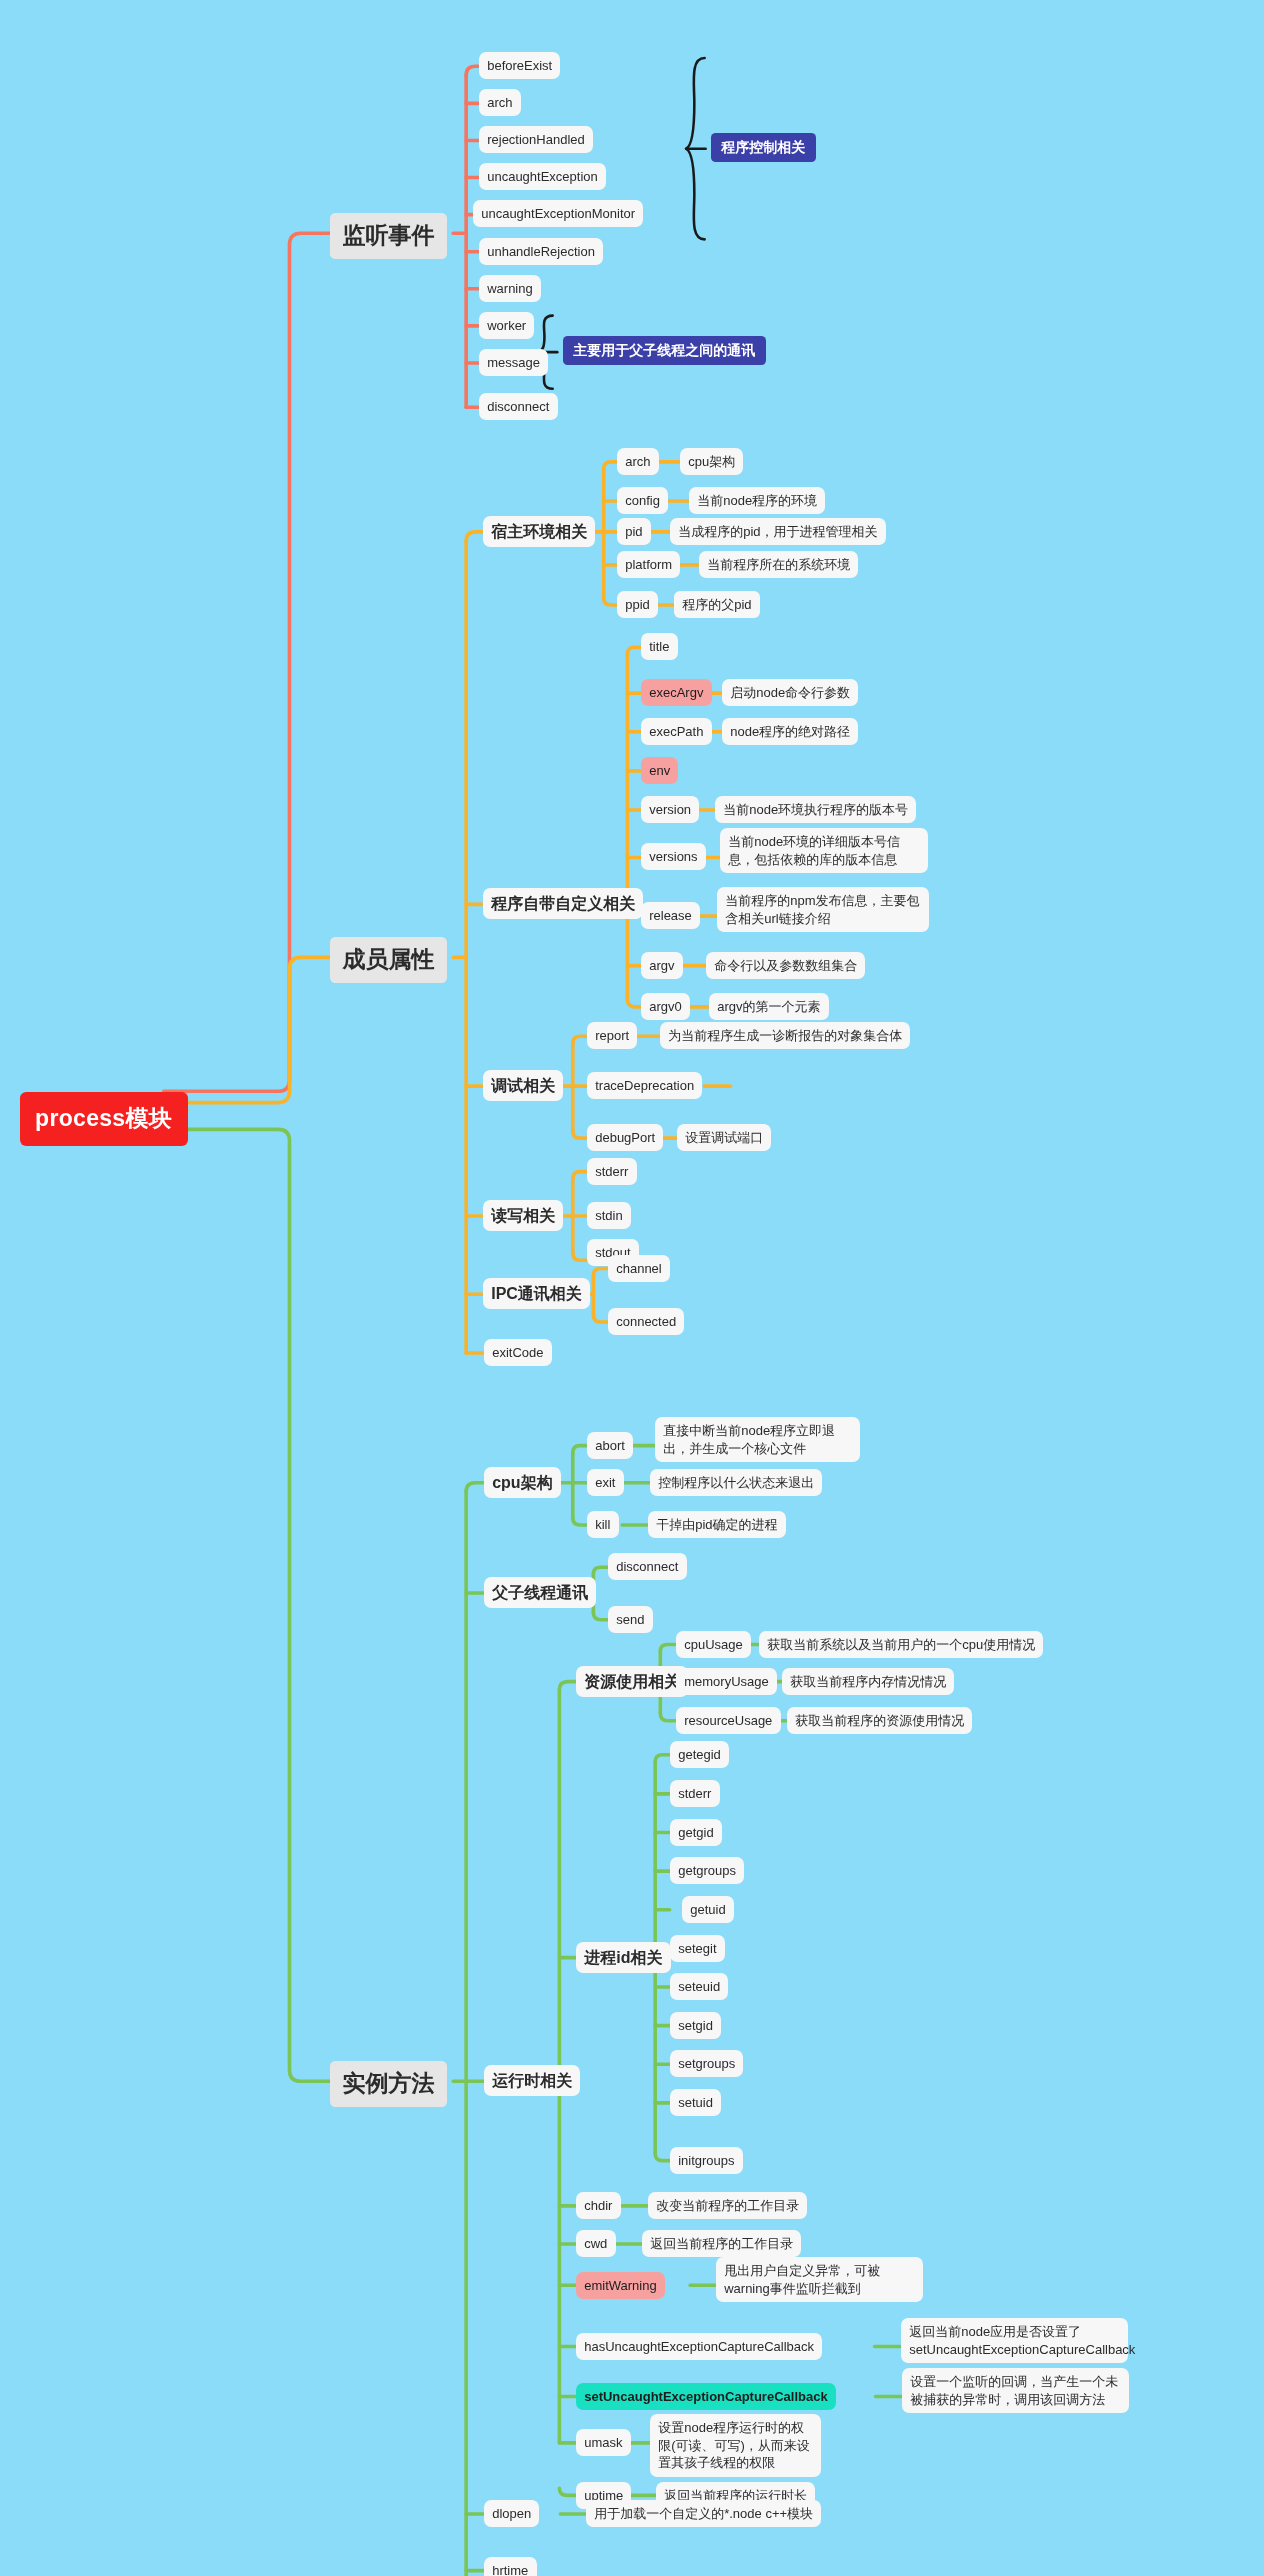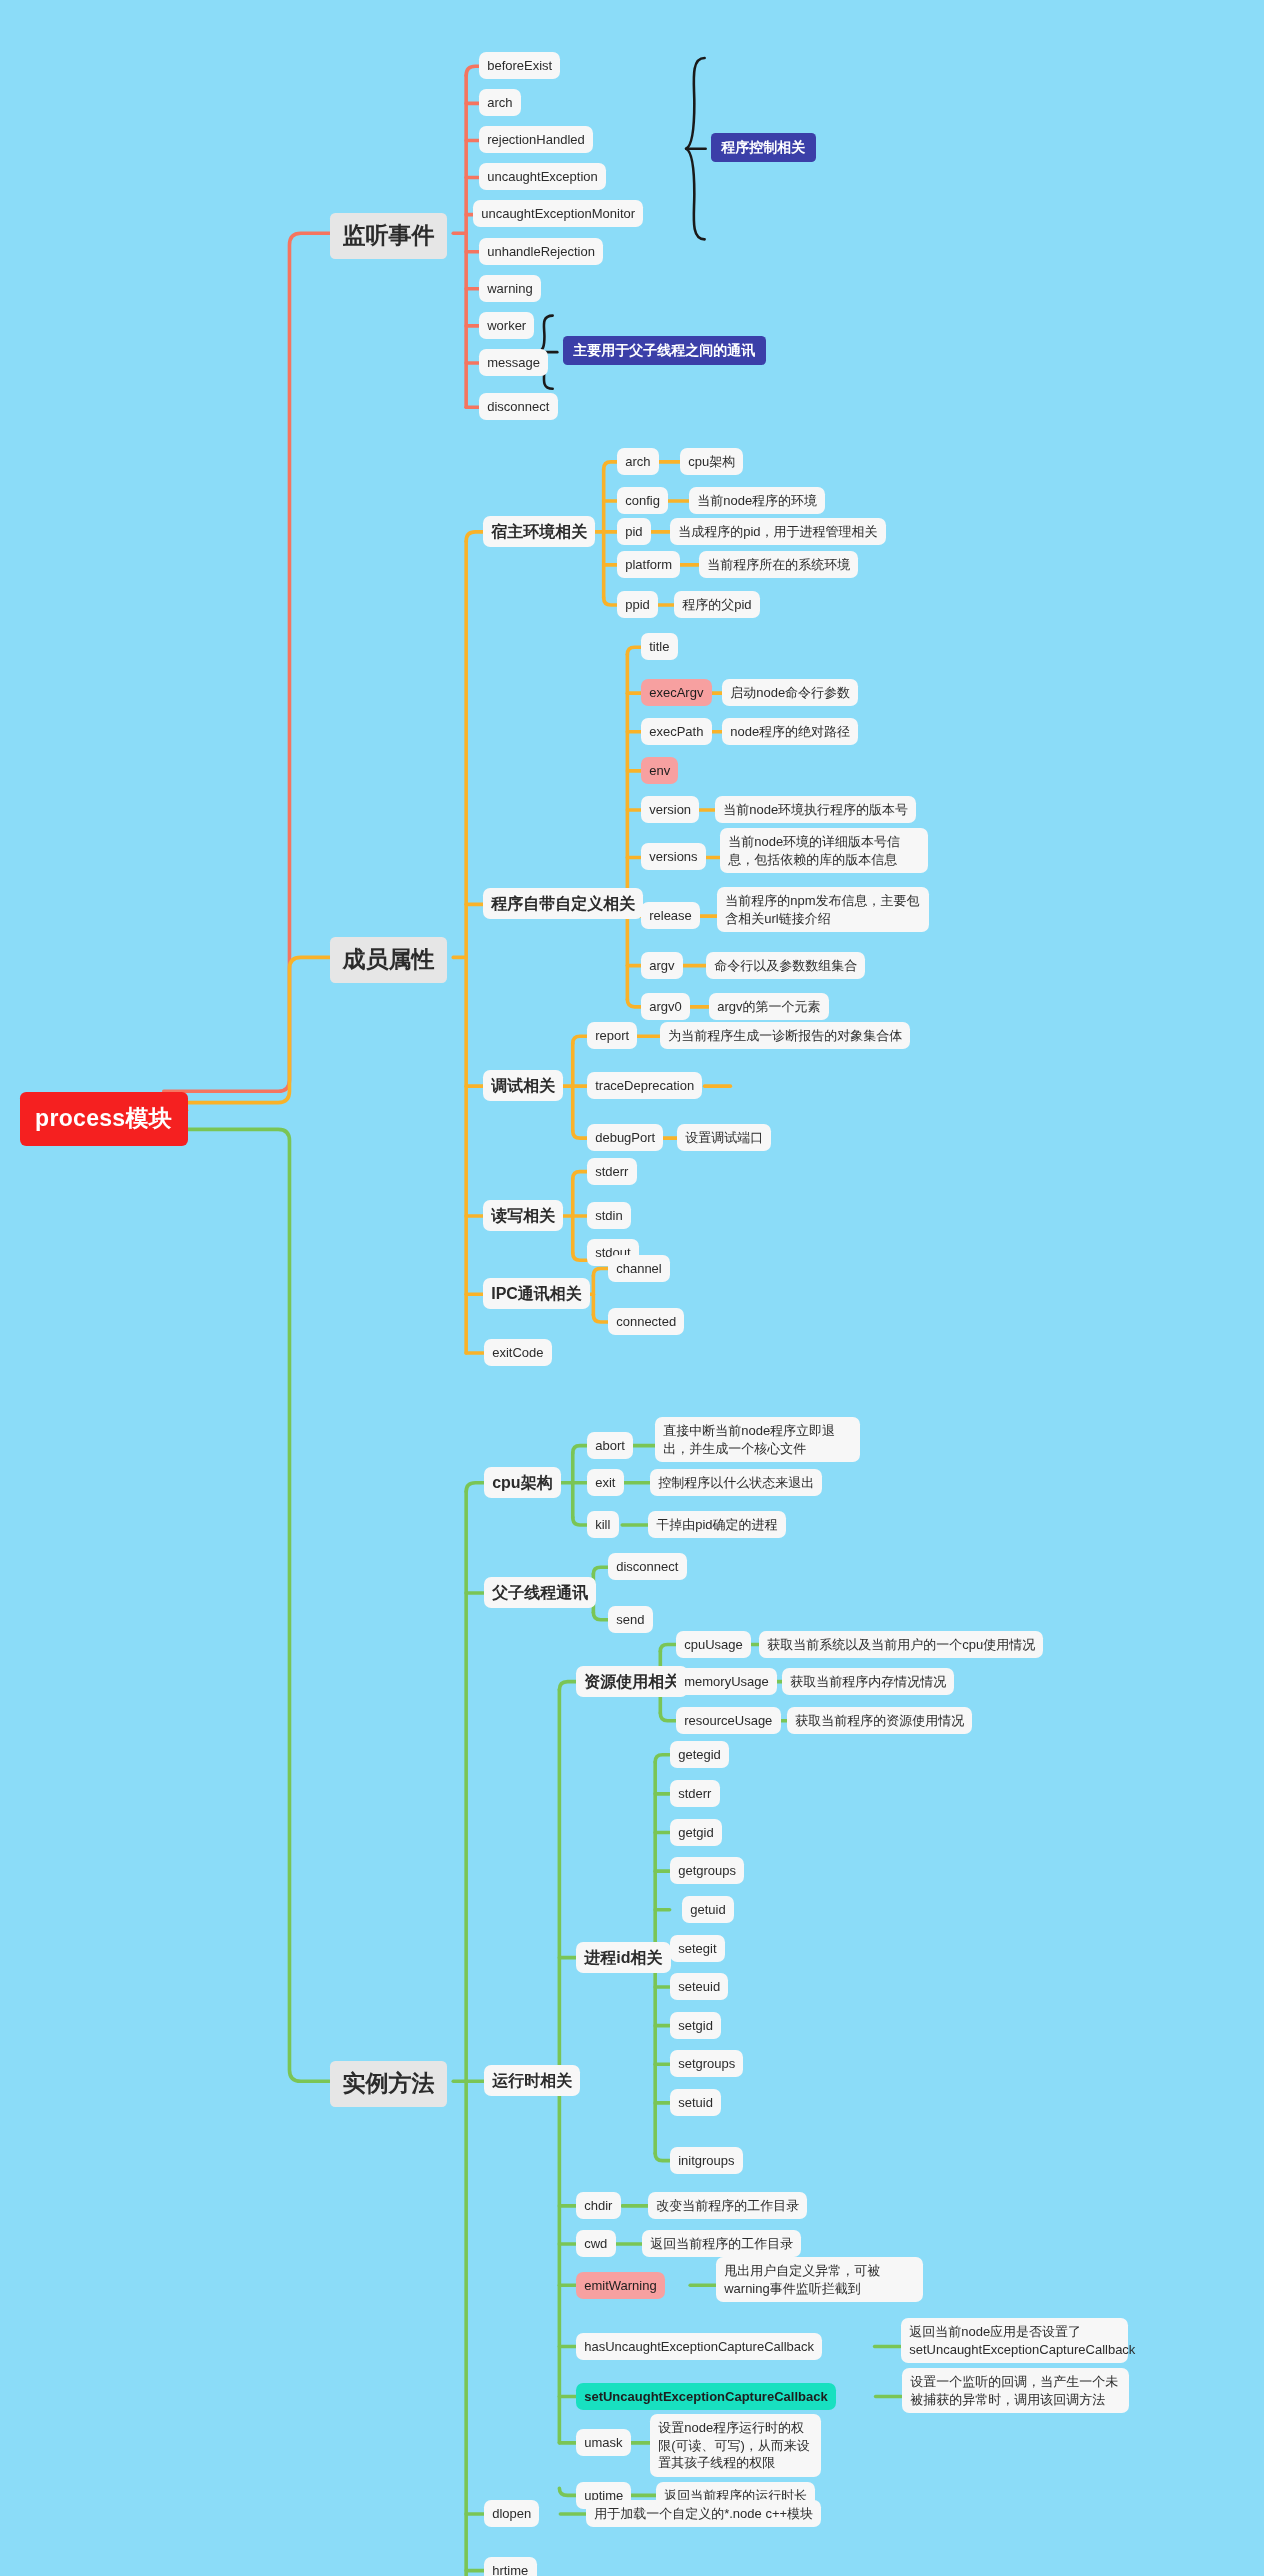--- a/index.html
+++ b/index.html
@@ -257,21 +257,21 @@
 <div class="node cat" style="left:483px;top:516px;">宿主环境相关</div>
 <div class="node" style="left:617px;top:448px;">arch</div>
 <div class="node desc" style="left:680px;top:448px;">cpu架构</div>
 <div class="node" style="left:617px;top:487px;">config</div>
 <div class="node desc" style="left:689px;top:487px;">当前node程序的环境</div>
 <div class="node" style="left:617px;top:518px;">pid</div>
 <div class="node desc" style="left:670px;top:518px;">当成程序的pid，用于进程管理相关</div>
 <div class="node" style="left:617px;top:551px;">platform</div>
 <div class="node desc" style="left:699px;top:551px;">当前程序所在的系统环境</div>
 <div class="node" style="left:617px;top:591px;">ppid</div>
-<div class="node desc" style="left:674px;top:591px;">程序的父pid</div>
+<div class="node desc" style="left:674px;top:591px;border-radius:6px;">程序的父pid</div>
 
 <div class="node cat" style="left:483px;top:888px;">程序自带自定义相关</div>
 <div class="node" style="left:641px;top:633px;">title</div>
 <div class="node hl-pink" style="left:641px;top:679px;">execArgv</div>
 <div class="node desc" style="left:722px;top:679px;">启动node命令行参数</div>
 <div class="node" style="left:641px;top:718px;">execPath</div>
 <div class="node desc" style="left:722px;top:718px;">node程序的绝对路径</div>
 <div class="node hl-pink" style="left:641px;top:757px;">env</div>
 <div class="node" style="left:641px;top:796px;">version</div>
 <div class="node desc" style="left:715px;top:796px;">当前node环境执行程序的版本号</div>

